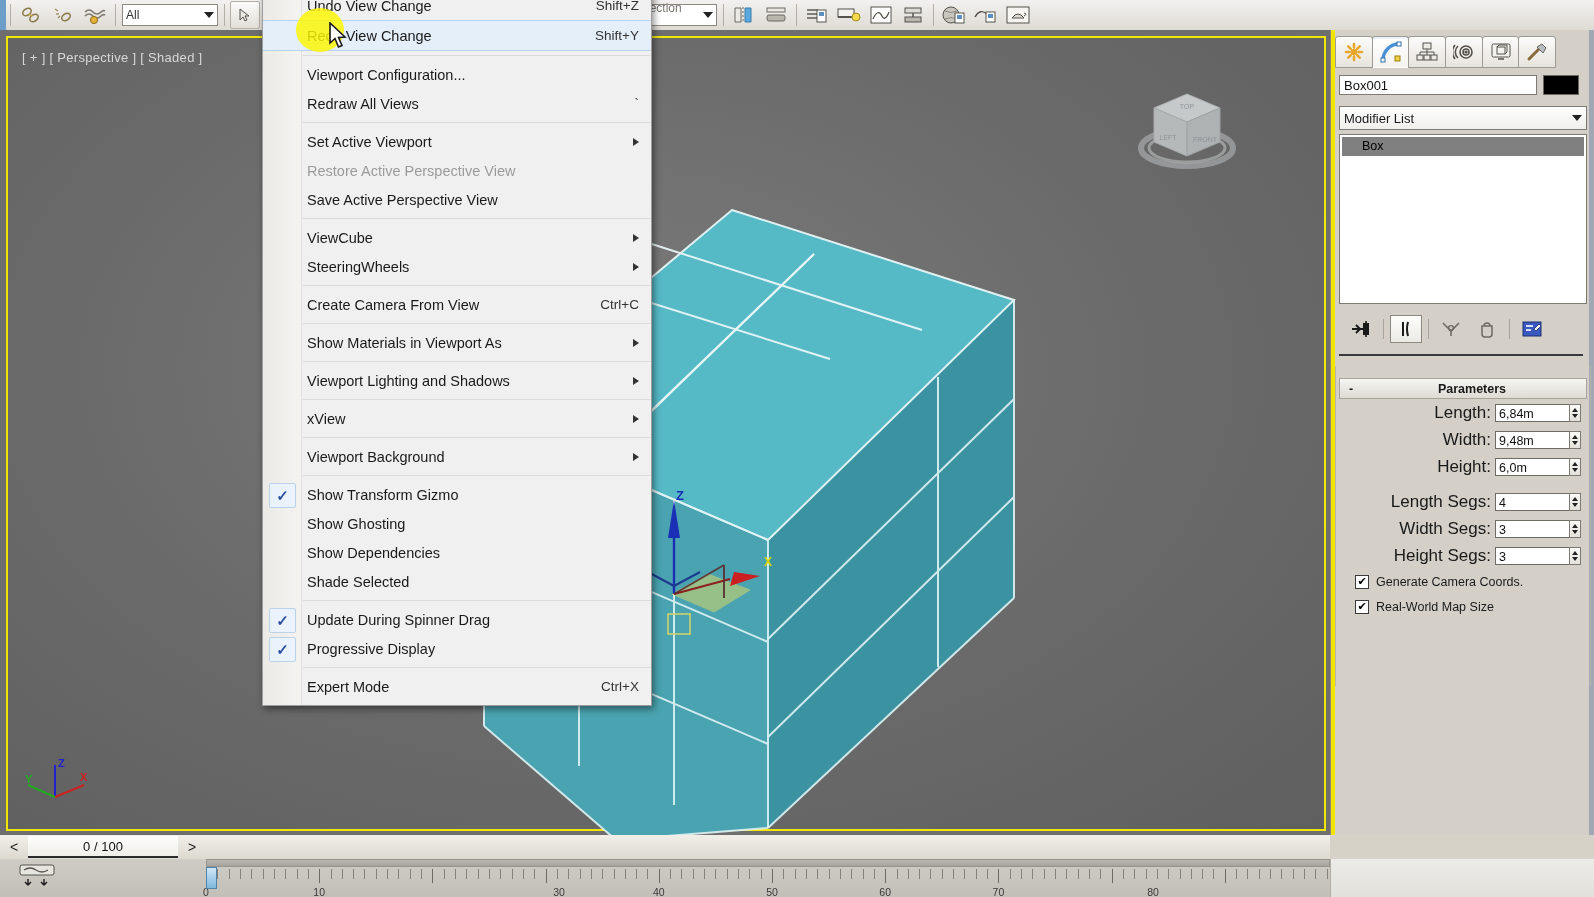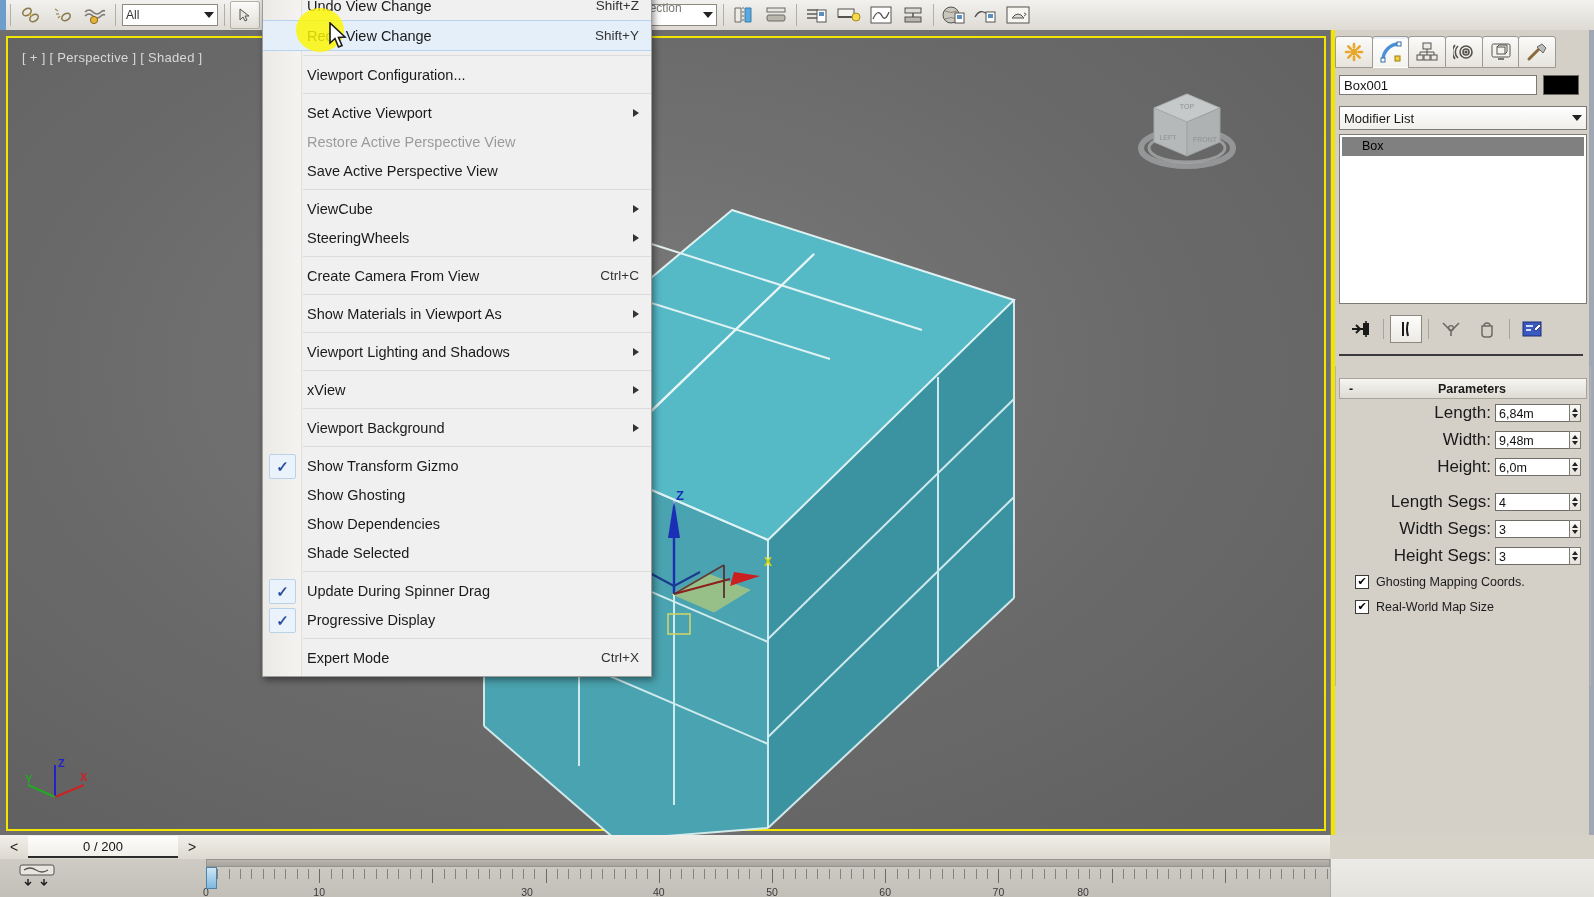--- a/index.html
+++ b/index.html
@@ -563,20 +563,24 @@
           <span class="lbl">Undo View Change</span>
           <span class="sc">Shift+Z</span>
         </div>
         <div class="mi sel">
           <span class="lbl">Redo View Change</span>
           <span class="sc">Shift+Y</span>
         </div>
         <div class="msep"></div>
         <div class="mi">
           <span class="lbl">Viewport Configuration...</span>
+        </div>
+        <div class="mi">
+          <span class="lbl">Redraw All Views</span>
+          <span class="sc">`</span>
         </div>
         <div class="msep"></div>
         <div class="mi">
           <span class="lbl">Set Active Viewport</span>
           <span class="arw"></span>
         </div>
         <div class="mi dis">
           <span class="lbl">Restore Active Perspective View</span>
         </div>
         <div class="mi">
@@ -826,33 +830,33 @@
             <span class="pfield">3</span>
             <span class="spin">
               <i class="up"></i>
               <i class="dn"></i>
             </span>
           </div>
         </div>
       <div id="cp-checks">
           <div class="cbrow">
             <span class="cbx">✔</span>
-            <span>Ghosting Mapping Coords.</span>
+            <span>Generate Camera Coords.</span>
           </div>
           <div class="cbrow">
             <span class="cbx">✔</span>
             <span>Real-World Map Size</span>
           </div>
         </div>
     </div>
   </div>
 
   <div id="timeslider">
     <div class="tsarrow">&lt;</div>
-    <div id="ts-field">0 / 200</div>
+    <div id="ts-field">0 / 100</div>
     <div class="tsarrow">&gt;</div>
   </div>
 
   <div id="bottom-left-corner"></div>
   <div id="timeruler">
     <svg id="tr-keyicon" viewBox="0 0 46 26">
       <rect x="6" y="2" width="34" height="10" rx="2" fill="#e7e5df" stroke="#55524c"></rect>
       <path d="M10 7 q6 -4 12 0 q6 4 12 0" fill="none" stroke="#55524c" stroke-width="1.3"></path>
       <path d="M14 16 v6 M11 19 l3 3 l3 -3" stroke="#1a1a1a" stroke-width="1.4" fill="none"></path>
       <path d="M30 16 v6 M27 19 l3 3 l3 -3" stroke="#1a1a1a" stroke-width="1.4" fill="none"></path>
@@ -886,21 +890,21 @@
         <div class="tk" style="left: 237.72px; height: 10px; opacity: 0.75;"></div>
         <div class="tk" style="left: 249.04px; height: 10px; opacity: 0.75;"></div>
         <div class="tk" style="left: 260.36px; height: 10px; opacity: 0.75;"></div>
         <div class="tk" style="left: 271.68px; height: 10px; opacity: 0.75;"></div>
         <div class="tk" style="left: 283px; height: 10px; opacity: 0.75;"></div>
         <div class="tk" style="left: 294.32px; height: 10px; opacity: 0.75;"></div>
         <div class="tk" style="left: 305.64px; height: 10px; opacity: 0.75;"></div>
         <div class="tk" style="left: 316.96px; height: 10px; opacity: 0.75;"></div>
         <div class="tk" style="left: 328.28px; height: 10px; opacity: 0.75;"></div>
         <div class="tk" style="left: 339.6px; height: 14px; opacity: 1;"></div>
-        <div class="tklab" style="left: 321px;">30</div>
+        <div class="tklab" style="left: 353px;">30</div>
         <div class="tk" style="left: 350.92px; height: 10px; opacity: 0.75;"></div>
         <div class="tk" style="left: 362.24px; height: 10px; opacity: 0.75;"></div>
         <div class="tk" style="left: 373.56px; height: 10px; opacity: 0.75;"></div>
         <div class="tk" style="left: 384.88px; height: 10px; opacity: 0.75;"></div>
         <div class="tk" style="left: 396.2px; height: 10px; opacity: 0.75;"></div>
         <div class="tk" style="left: 407.52px; height: 10px; opacity: 0.75;"></div>
         <div class="tk" style="left: 418.84px; height: 10px; opacity: 0.75;"></div>
         <div class="tk" style="left: 430.16px; height: 10px; opacity: 0.75;"></div>
         <div class="tk" style="left: 441.48px; height: 10px; opacity: 0.75;"></div>
         <div class="tk" style="left: 452.8px; height: 14px; opacity: 1;"></div>
@@ -941,21 +945,21 @@
         <div class="tk" style="left: 803.72px; height: 10px; opacity: 0.75;"></div>
         <div class="tk" style="left: 815.04px; height: 10px; opacity: 0.75;"></div>
         <div class="tk" style="left: 826.36px; height: 10px; opacity: 0.75;"></div>
         <div class="tk" style="left: 837.68px; height: 10px; opacity: 0.75;"></div>
         <div class="tk" style="left: 849px; height: 10px; opacity: 0.75;"></div>
         <div class="tk" style="left: 860.32px; height: 10px; opacity: 0.75;"></div>
         <div class="tk" style="left: 871.64px; height: 10px; opacity: 0.75;"></div>
         <div class="tk" style="left: 882.96px; height: 10px; opacity: 0.75;"></div>
         <div class="tk" style="left: 894.28px; height: 10px; opacity: 0.75;"></div>
         <div class="tk" style="left: 905.6px; height: 14px; opacity: 1;"></div>
-        <div class="tklab" style="left: 877px;">80</div>
+        <div class="tklab" style="left: 947px;">80</div>
         <div class="tk" style="left: 916.92px; height: 10px; opacity: 0.75;"></div>
         <div class="tk" style="left: 928.24px; height: 10px; opacity: 0.75;"></div>
         <div class="tk" style="left: 939.56px; height: 10px; opacity: 0.75;"></div>
         <div class="tk" style="left: 950.88px; height: 10px; opacity: 0.75;"></div>
         <div class="tk" style="left: 962.2px; height: 10px; opacity: 0.75;"></div>
         <div class="tk" style="left: 973.52px; height: 10px; opacity: 0.75;"></div>
         <div class="tk" style="left: 984.84px; height: 10px; opacity: 0.75;"></div>
         <div class="tk" style="left: 996.16px; height: 10px; opacity: 0.75;"></div>
         <div class="tk" style="left: 1007.48px; height: 10px; opacity: 0.75;"></div>
         <div class="tk" style="left: 1018.8px; height: 14px; opacity: 1;"></div>

